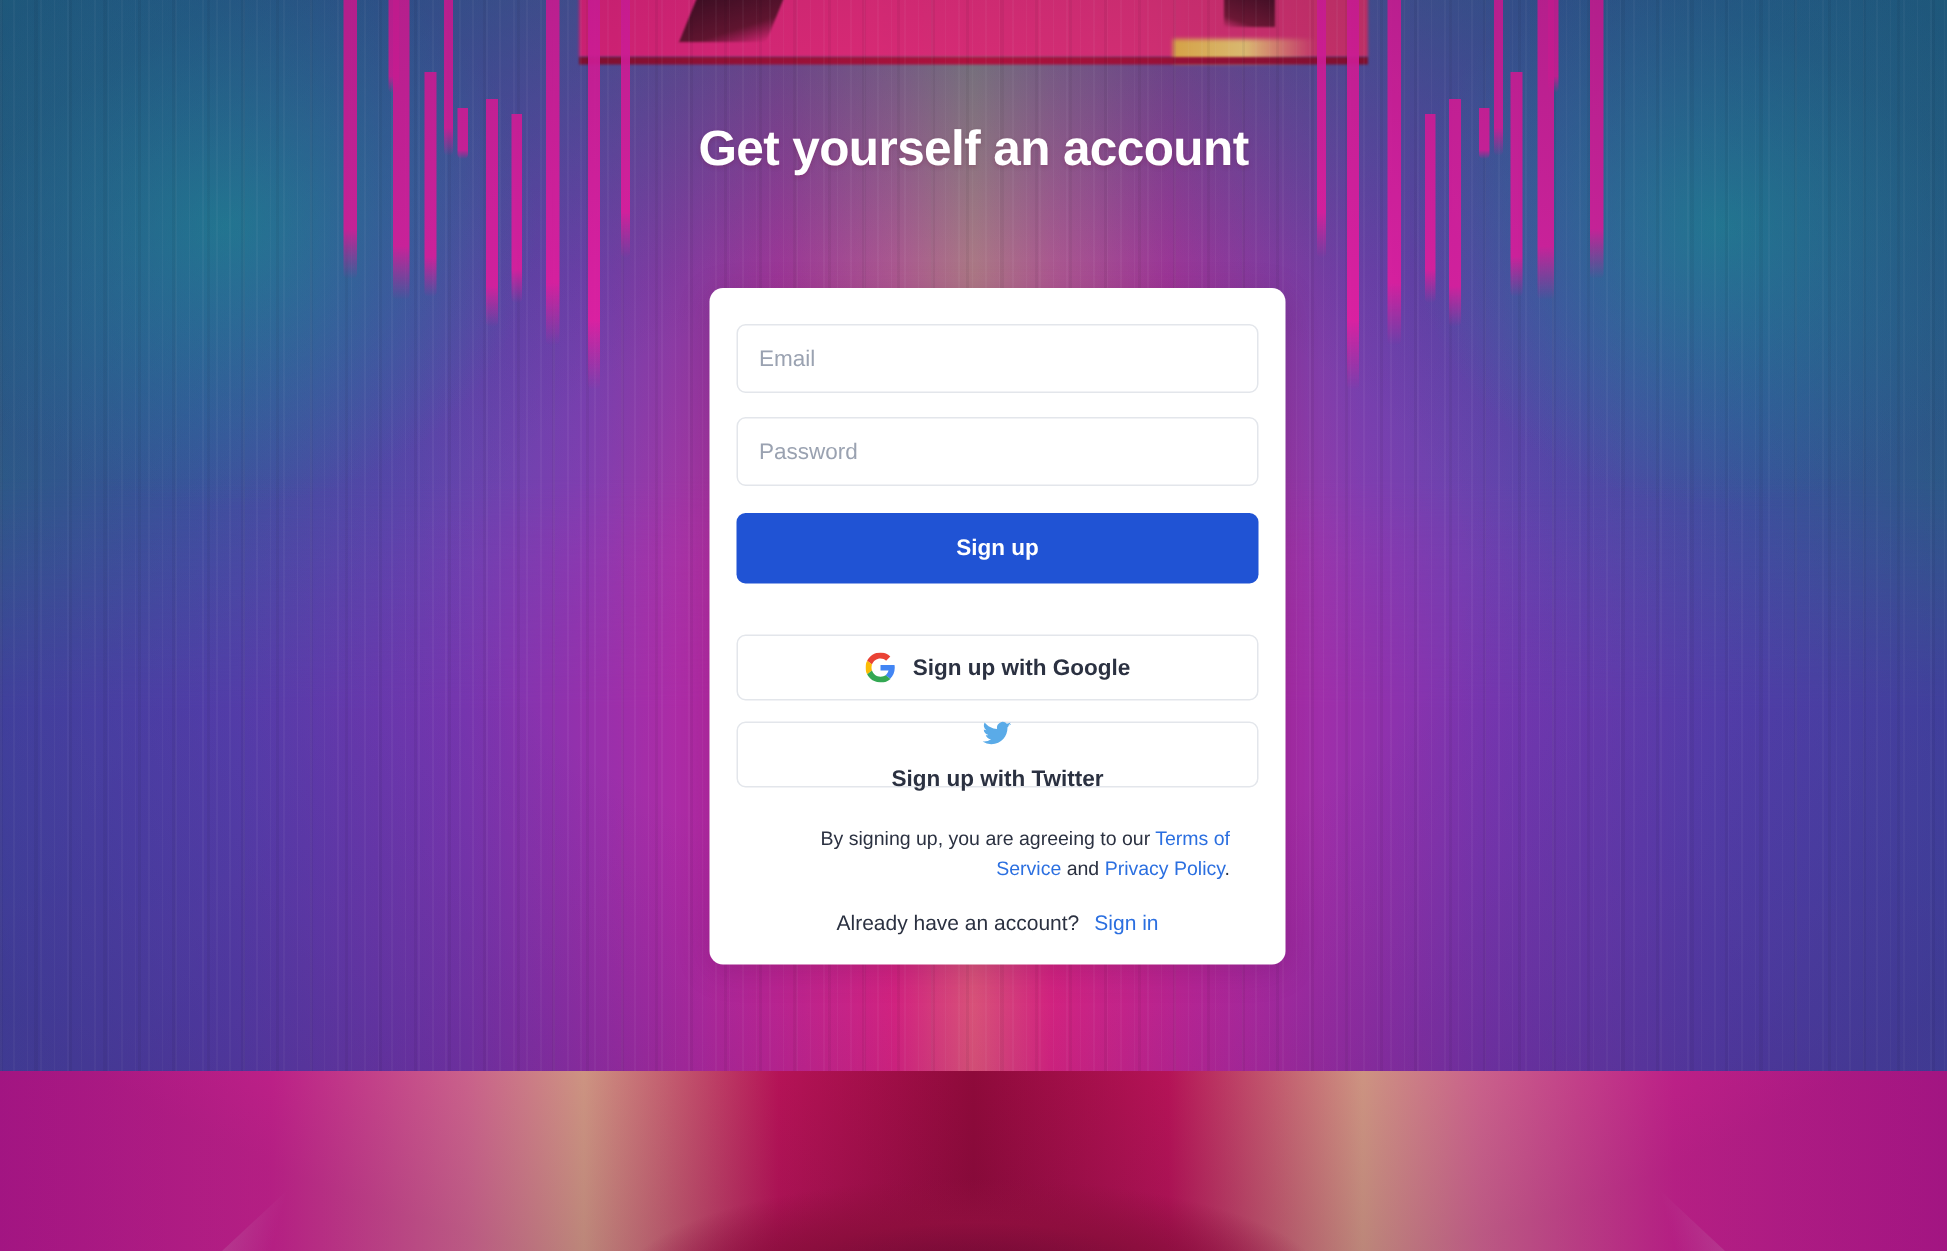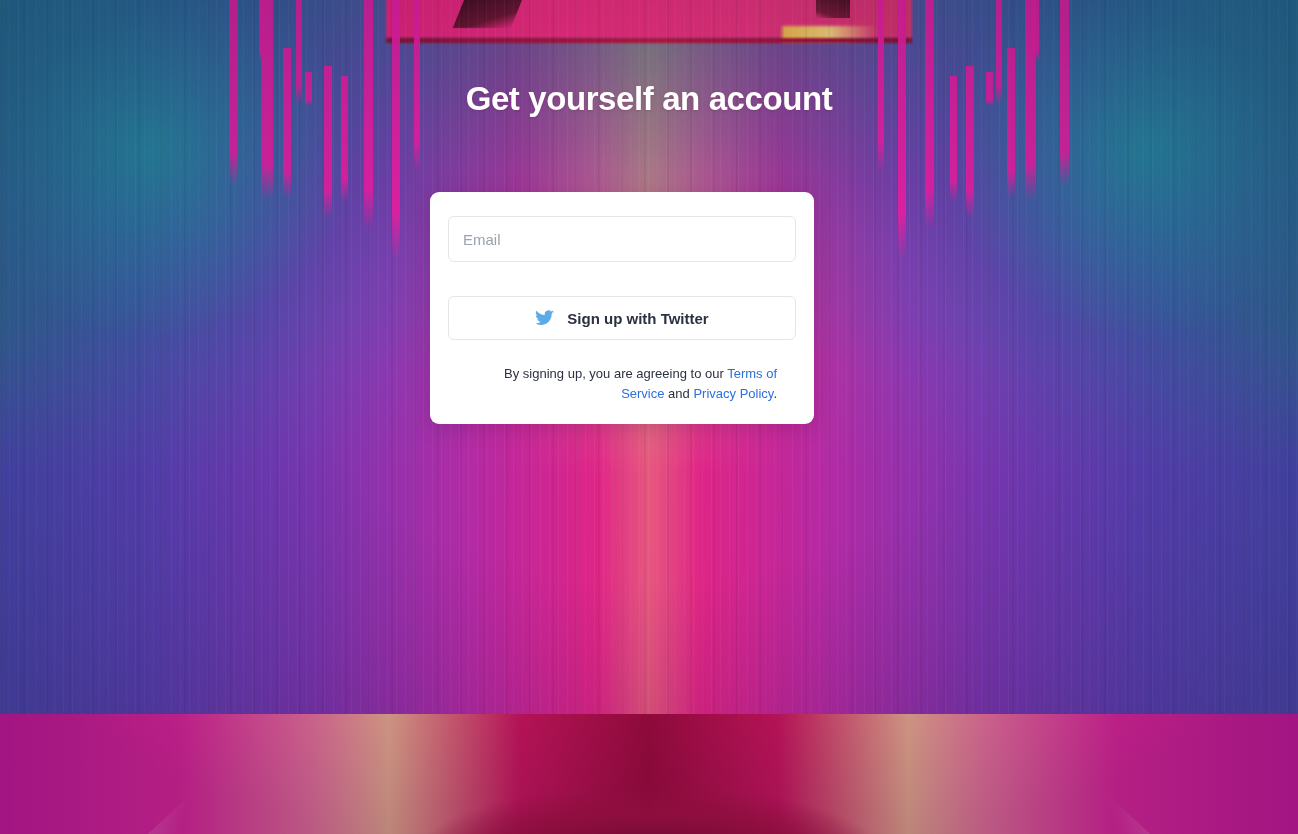--- a/index.html
+++ b/index.html
@@ -212,21 +212,21 @@
     font-size: 33px;
     font-weight: bold;
     line-height: 41px;
     letter-spacing: -0.4px;
     text-shadow: 0 1px 3px rgba(120,20,60,0.25);
   }
 
   #signup-card {
     position: absolute;
     top: 192px;
-    left: 430px;
+    left: 473px;
     width: 384px;
     background: #ffffff;
     border-radius: 9px;
     padding: 24px 18px 20px 18px;
     box-shadow: 0 4px 22px rgba(60,10,60,0.20);
   }
 
   .field {
     display: block;
     width: 348px;
@@ -271,21 +271,21 @@
     margin: 0 auto 14px auto;
     border: 1px solid #e3e6eb;
     border-radius: 6px;
     background: #ffffff;
     font-family: "Liberation Sans", sans-serif;
     font-size: 15px;
     font-weight: bold;
     color: #2b3141;
     cursor: pointer;
   }
-  .social-button:last-child { margin-bottom: 0; }
+  .social-button:last-child { margin-bottom: 0; flex-direction: column; }
   .social-icon { width: 20px; height: 20px; flex: 0 0 20px; display: block; }
 
   #legal-text {
     width: 310px;
     margin: 24px auto 0 auto;
     text-align: right;
     font-size: 13px;
     line-height: 20px;
     color: #2b3141;
   }
@@ -353,37 +353,53 @@
 </div>
 
 <div id="page">
 
   <h1 id="page-heading">Get yourself an account</h1>
 
   <div id="signup-card">
 
     <input class="field" type="email" placeholder="Email" style="">
 
-
-
+    <input class="field" type="password" placeholder="Password" style="">
+
+
+    <button id="signup-button">Sign up</button>
 
     <div id="social-group">
 
+      <button class="social-button">
+        <span class="social-icon">
+          <svg viewBox="0 0 48 48" width="20" height="20" aria-hidden="true">
+            <path fill="#ea4335" d="M24 9.5c3.5 0 6.6 1.2 9 3.6l6.7-6.7C35.6 2.6 30.2 0 24 0 14.6 0 6.5 5.4 2.6 13.2l7.8 6.1C12.3 13.5 17.7 9.5 24 9.5z"></path>
+            <path fill="#4285f4" d="M46.8 24.5c0-1.6-.1-3.2-.4-4.7H24v9.1h12.8c-.6 3-2.3 5.6-4.9 7.3l7.6 5.9c4.4-4.1 7.3-10.2 7.3-17.6z"></path>
+            <path fill="#fbbc05" d="M10.4 28.7c-.5-1.5-.8-3-.8-4.7s.3-3.2.8-4.7l-7.8-6.1C.9 16.3 0 20 0 24s.9 7.7 2.6 10.8l7.8-6.1z"></path>
+            <path fill="#34a853" d="M24 48c6.5 0 11.9-2.1 15.9-5.8l-7.6-5.9c-2.1 1.4-4.8 2.3-8.3 2.3-6.3 0-11.7-4-13.6-9.8l-7.8 6.1C6.5 42.6 14.6 48 24 48z"></path>
+          </svg>
+        </span>
+        <span>Sign up with Google</span>
+      </button>
 
 
       <button class="social-button">
         <span class="social-icon">
           <svg viewBox="0 0 24 24" width="20" height="20" aria-hidden="true">
             <path fill="#5aabe8" d="M23 4.9c-.8.4-1.7.6-2.6.8 1-.6 1.7-1.5 2-2.6-.9.5-1.9.9-2.9 1.1a4.6 4.6 0 0 0-7.8 4.2C7.8 8.2 4.1 6.2 1.7 3.2a4.6 4.6 0 0 0 1.4 6.1c-.7 0-1.5-.2-2.1-.6 0 2.2 1.6 4 3.7 4.5-.4.1-.8.2-1.2.2-.3 0-.6 0-.9-.1.6 1.8 2.3 3.2 4.3 3.2A9.2 9.2 0 0 1 0 18.4a13 13 0 0 0 7 2.1c8.4 0 13-7 13-13v-.6c.9-.6 1.6-1.4 2.2-2.3z"></path>
           </svg>
         </span>
         <span>Sign up with Twitter</span>
       </button>
 
     </div>
 
     <p id="legal-text">
       <span>By signing up, you are agreeing to our </span><a class="link">Terms of Service</a><span> and </span><a class="link">Privacy Policy</a><span>.</span>
     </p>
 
+    <p id="signin-row">
+      <span>Already have an account?</span><a class="link">Sign in</a>
+    </p>
 
   </div>
 </div>
 
 </body></html>

